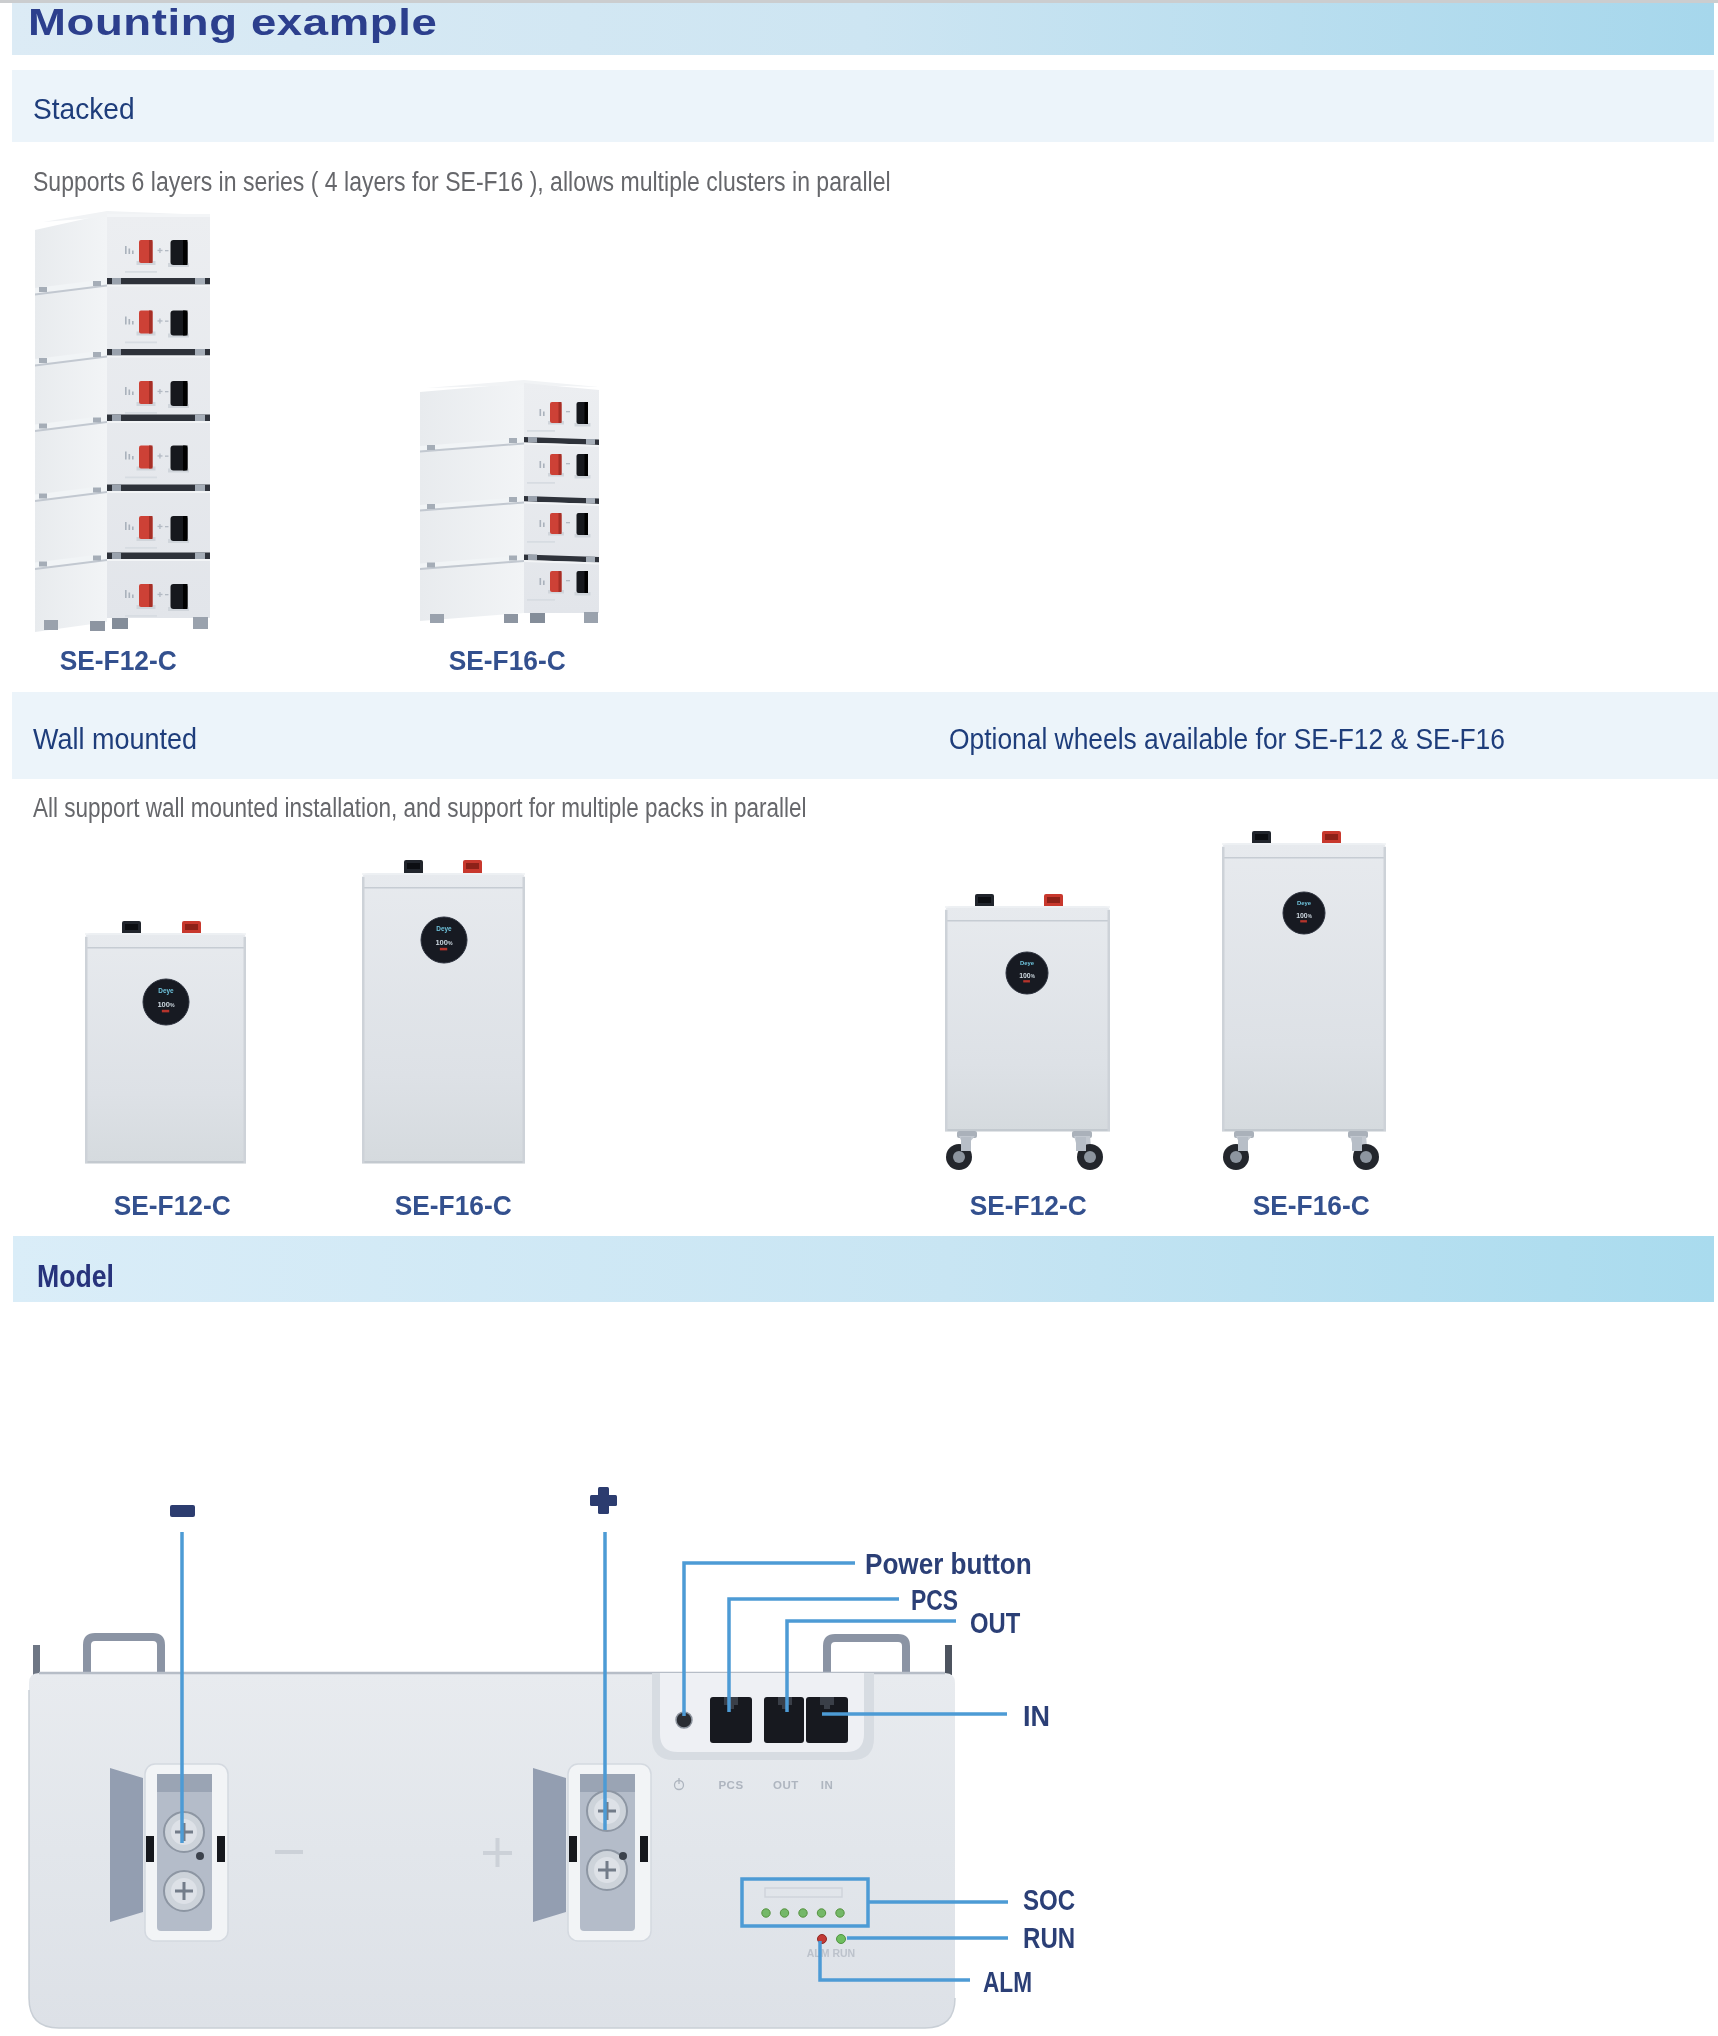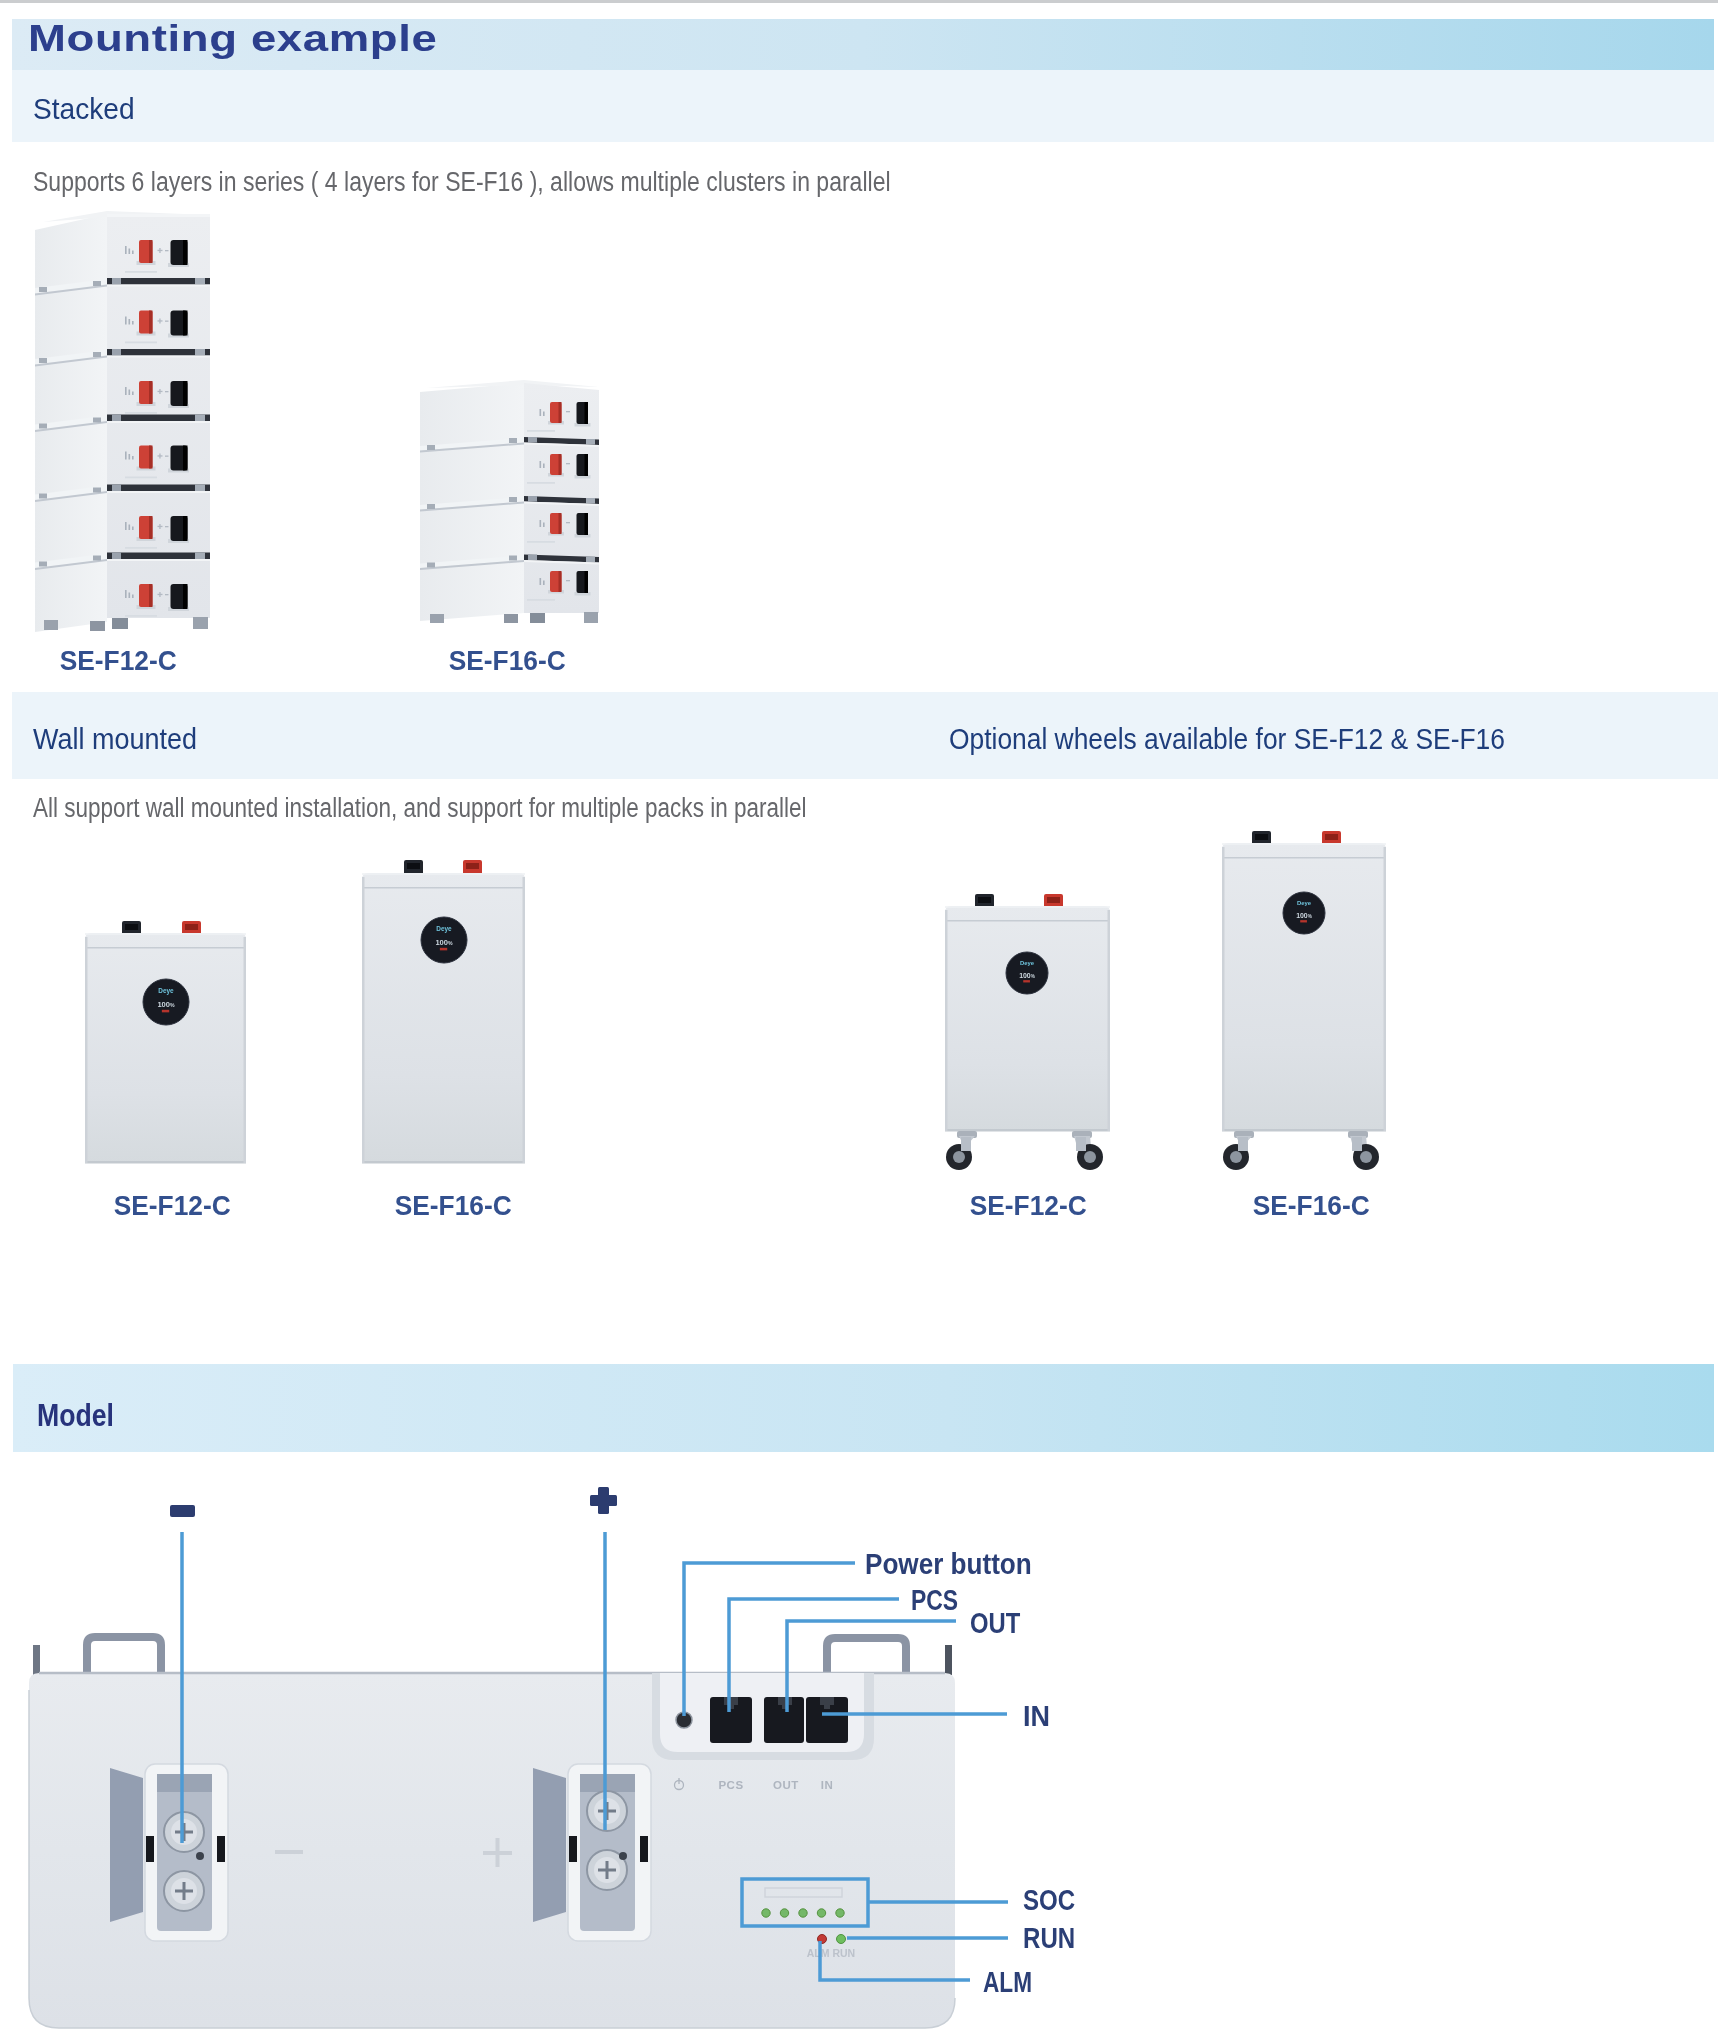--- a/index.html
+++ b/index.html
@@ -1,25 +1,25 @@
 <!DOCTYPE html>
 <html><head>
 <meta charset="utf-8">
 <style>
   html,body{margin:0;padding:0;}
   body{width:1718px;height:2036px;background:#ffffff;font-family:"Liberation Sans",sans-serif;position:relative;overflow:hidden;}
   .abs{position:absolute;}
   .topline{left:0;top:0;width:1718px;height:3px;background:#cbcdcf;}
-  .banner{left:12px;top:19px;width:1702px;height:52px;background:linear-gradient(90deg,#dcebf5 0%,#cde5f2 50%,#a6d7ec 100%);}
+  .banner{left:12px;top:3px;width:1702px;height:52px;background:linear-gradient(90deg,#dcebf5 0%,#cde5f2 50%,#a6d7ec 100%);}
   .banner h1{margin:-9px 0 0 0;font-size:37px;font-weight:bold;color:#2c3f8d;line-height:57px;padding-left:13px;letter-spacing:.5px;transform:scaleX(1.23);transform-origin:left center;}
   .band{background:#ecf4fa;color:#1e3d7b;font-weight:normal;}
   .band1{left:12px;top:70px;width:1702px;height:72px;}
   .band .t{position:absolute;font-size:29px;top:50%;transform-origin:left center;}
   .para{color:#66676b;font-size:27px;white-space:nowrap;transform-origin:left top;}
-  .mband{left:13px;top:1364px;width:1701px;height:88px;background:linear-gradient(90deg,#daedf8 0%,#c8e5f3 55%,#a9dbee 100%);}
+  .mband{left:13px;top:1236px;width:1701px;height:66px;background:linear-gradient(90deg,#daedf8 0%,#c8e5f3 55%,#a9dbee 100%);}
   .mband .t{position:absolute;left:24px;font-size:31px;font-weight:bold;color:#27337c;top:50%;transform:translateY(-28%) scaleX(0.86);transform-origin:left center;}
   .plabel{font-size:28px;font-weight:bold;color:#33508e;text-align:center;width:240px;}
   .plabel span{display:inline-block;transform:scaleX(0.94);}
   .clabel{font-size:29px;font-weight:bold;color:#2b3f76;white-space:nowrap;transform-origin:left top;}
 </style>
 </head>
 <body>
 <div class="abs topline"></div>
 <div class="abs banner">
     <h1>Mounting example</h1>

